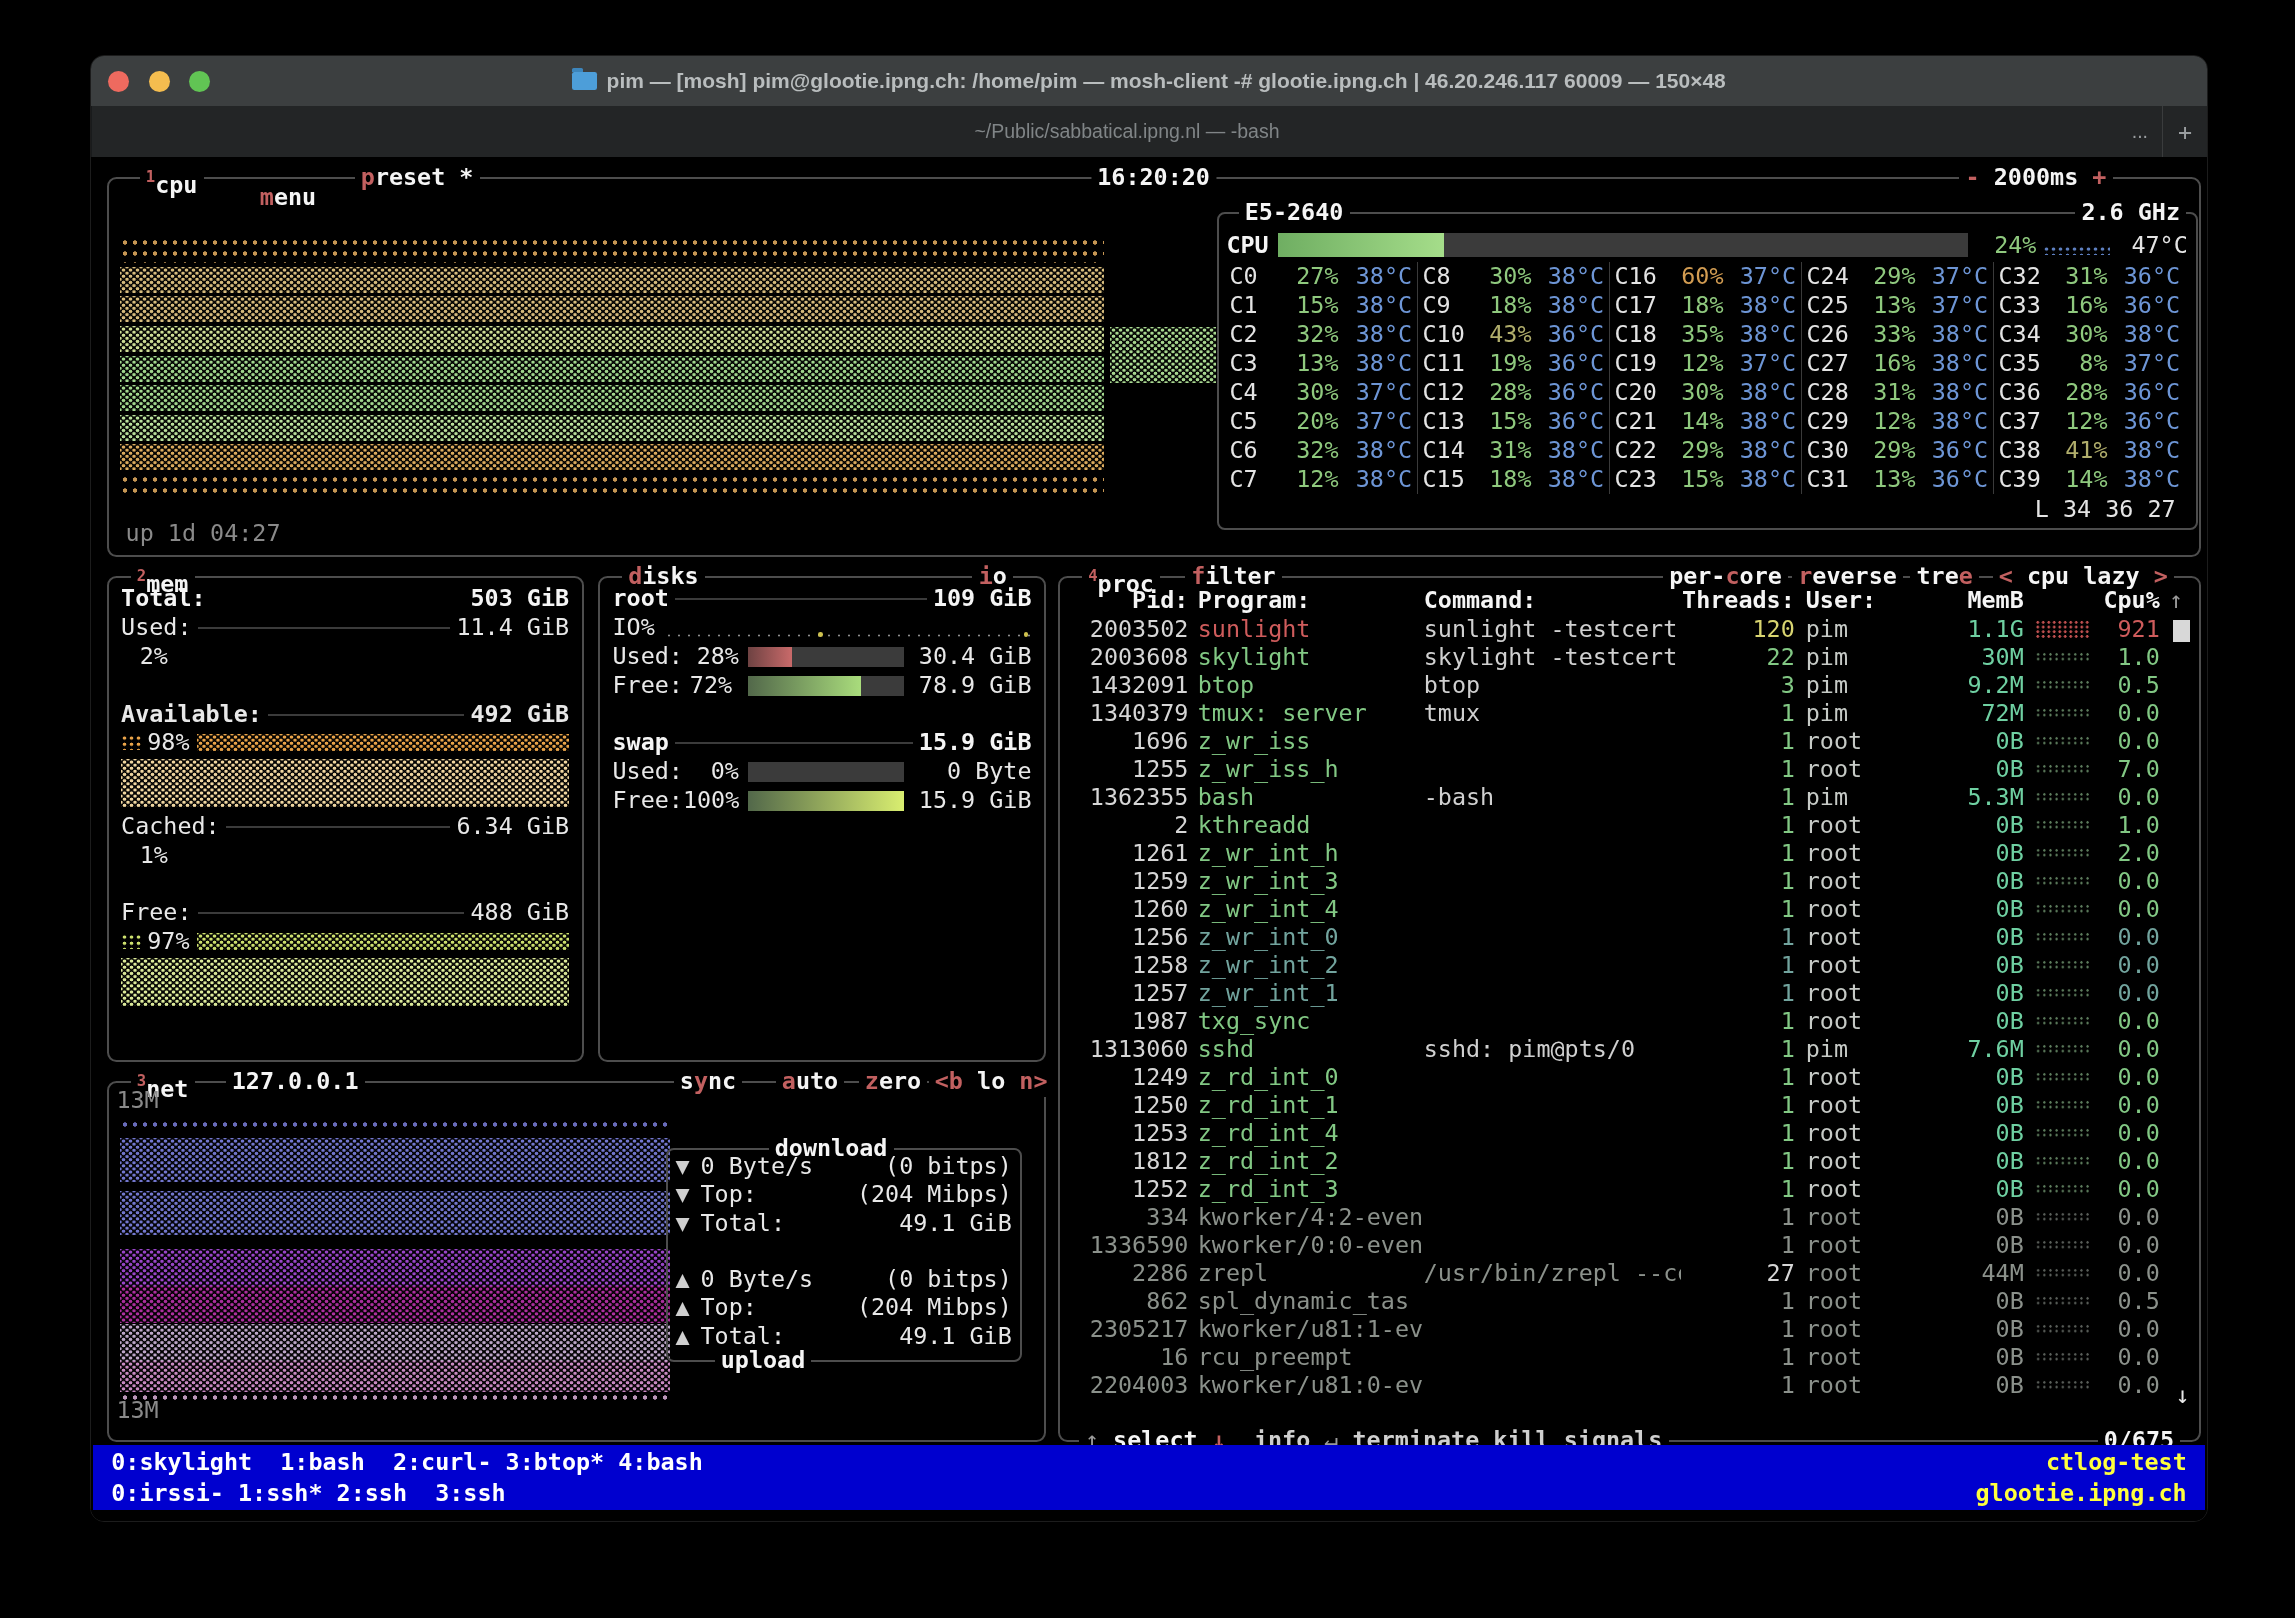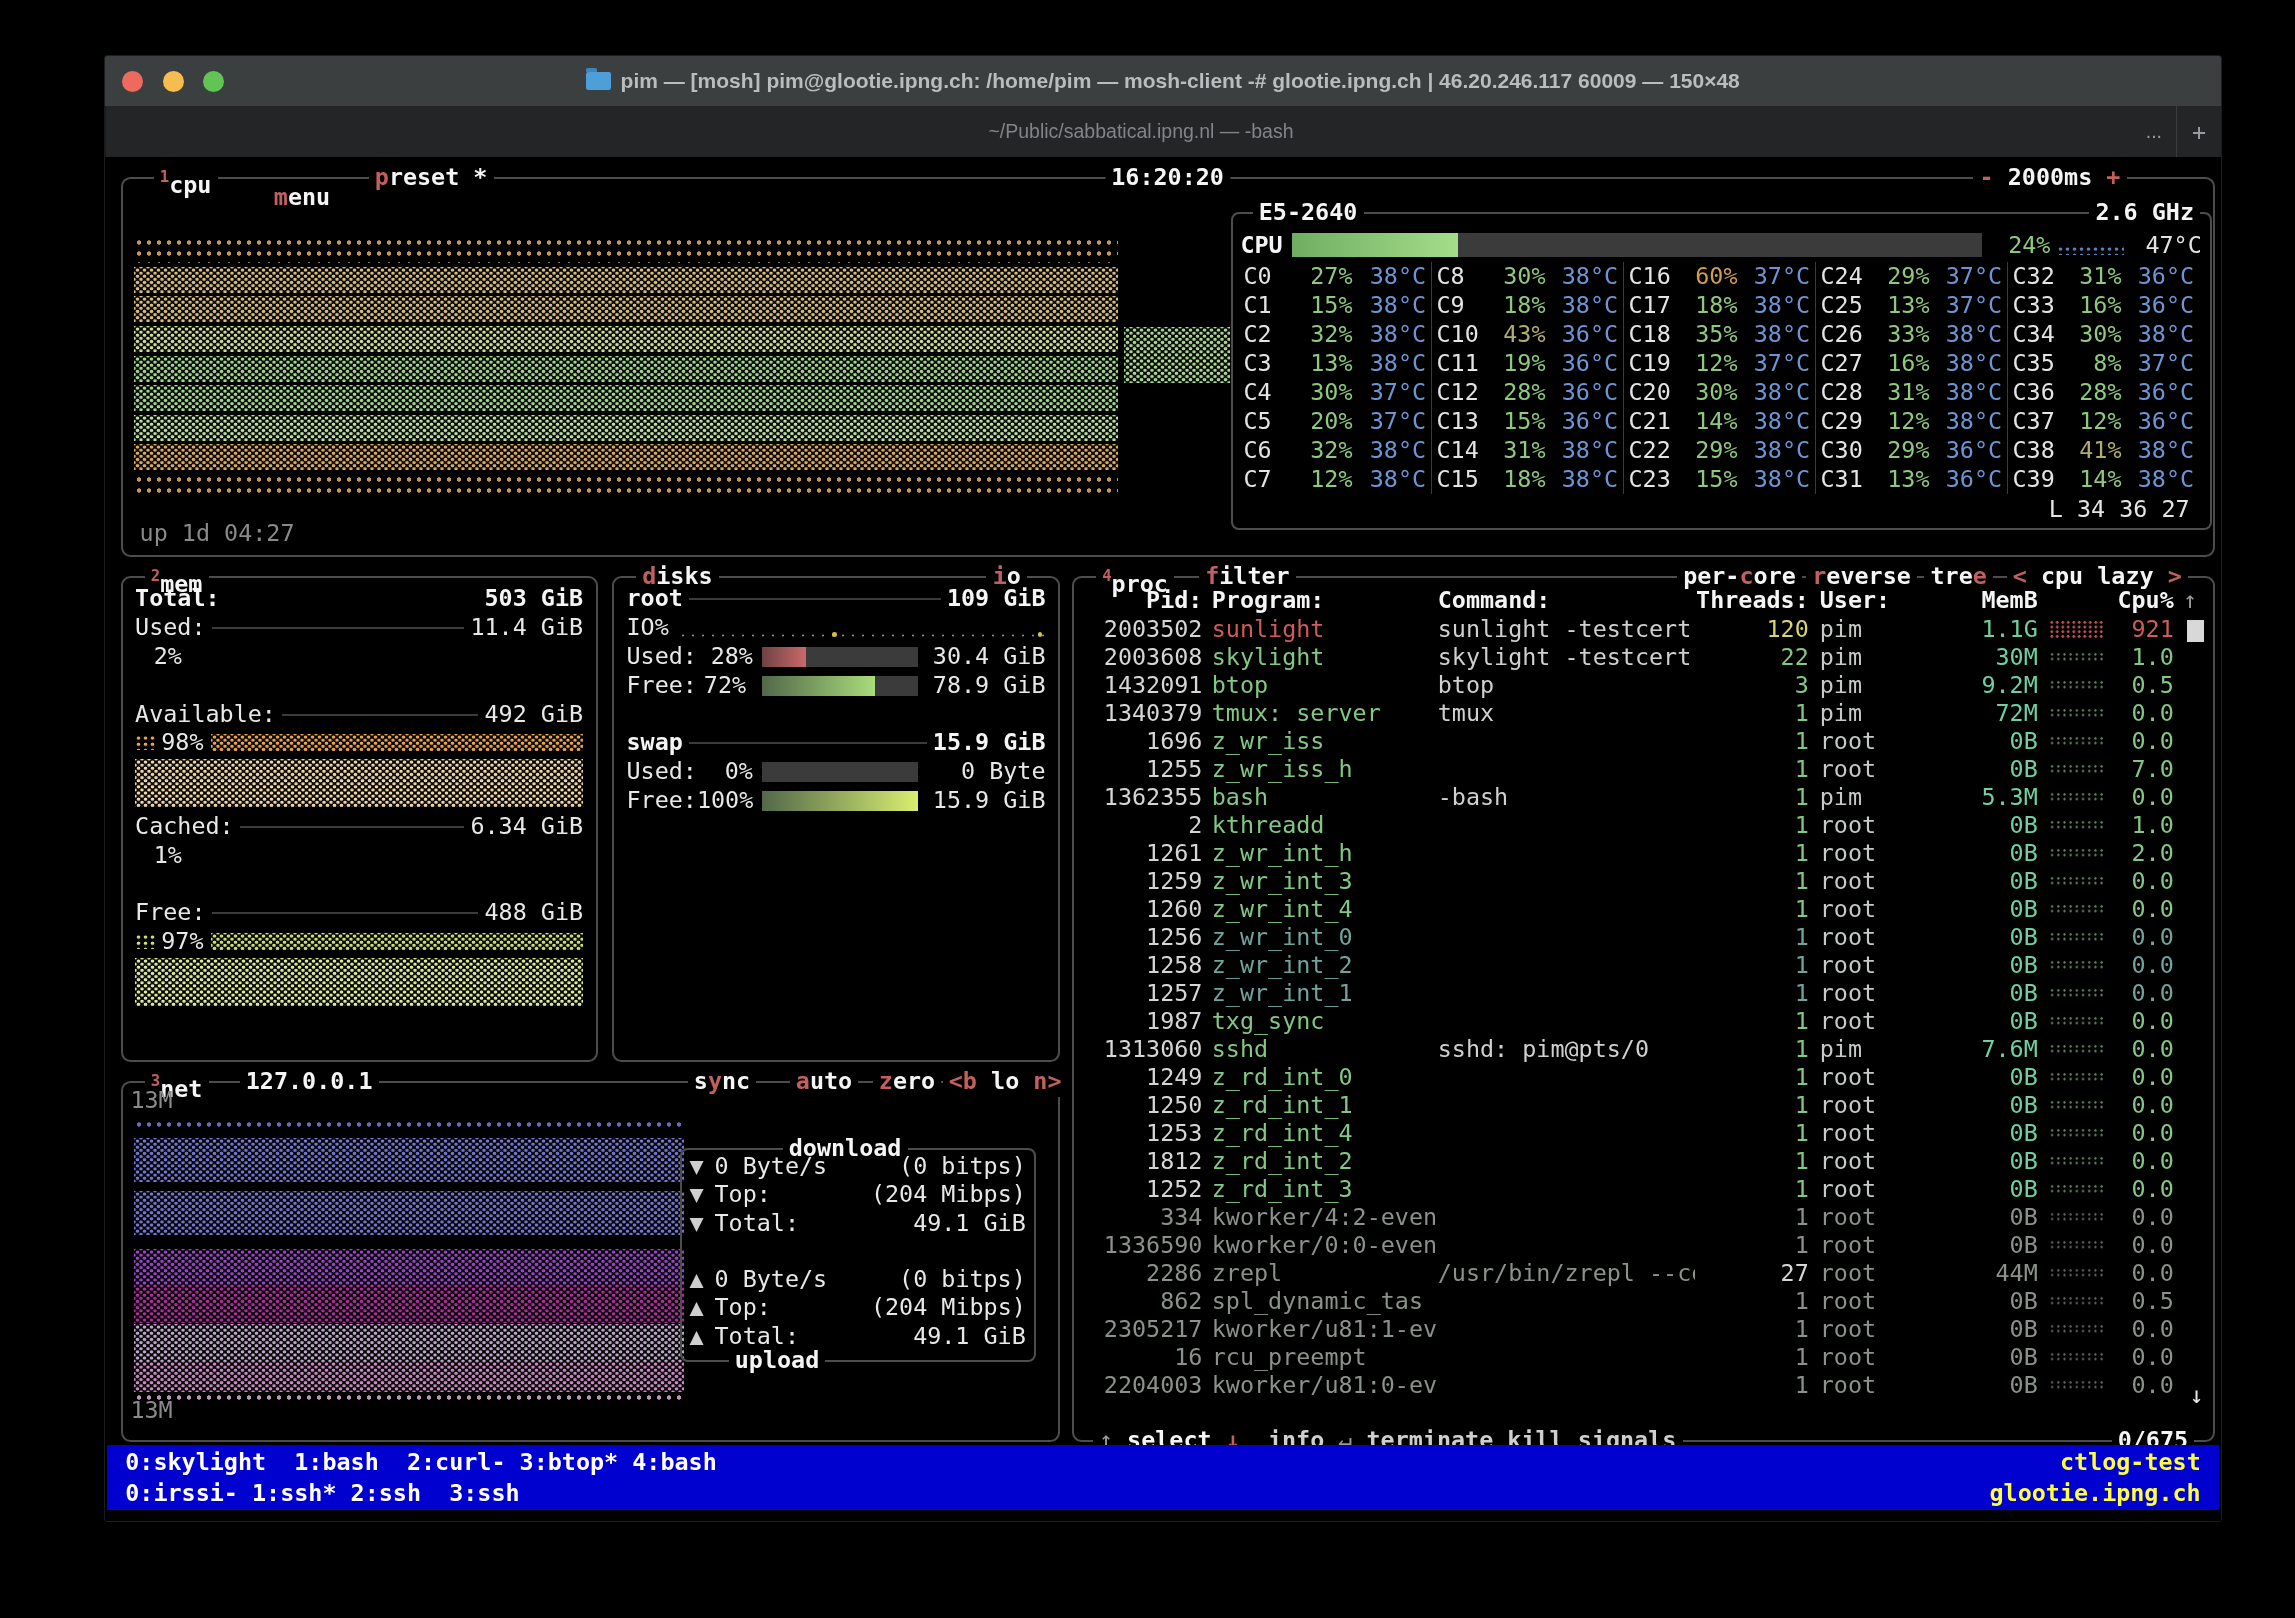--- a/index.html
+++ b/index.html
@@ -4,22 +4,22 @@
 <style>
   :root{
     --border:#4d4d4d; --red:#c26060; --brightred:#cf5c5c;
     --white:#e8e8e8; --bwhite:#f5f5f5; --dimtext:#9a9a9a; --dim:#8b918b;
     --green:#8fc97e; --blue:#6d95d5; --orange:#d29c52; --olive:#b1ae6c;
     --mint:#6fd0a2; --prog:#82c884; --teal:#72a49e; --yellow:#d8d470;
   }
   *{box-sizing:border-box; margin:0; padding:0;}
   body{width:2295px; height:1619px; background:#000; overflow:hidden; position:relative;
        font-family:"DejaVu Sans Mono", monospace;}
-  .window{position:absolute; left:104px; top:55px; width:2118px; height:1467px;
-          background:#000; border-radius:3px; overflow:hidden; border:0.8px solid #1c1c1c;}
+  .window{position:absolute; left:90px; top:55px; width:2118px; height:1467px;
+          background:#000; border-radius:14px; overflow:hidden; border:0.8px solid #1c1c1c;}
   .titlebar{position:absolute; left:0; top:0; right:0; height:50px; background:#3c3f40;
             display:flex; align-items:center; font-family:"Liberation Sans", sans-serif;}
   .lights{position:absolute; left:17px; top:0; height:50px; display:flex; align-items:center; gap:19.5px;}
   .light{width:21px; height:21px; border-radius:50%;}
   .l-red{background:#ee6a5f;} .l-yellow{background:#f5bd4f;} .l-green{background:#61c454;}
   .titletext{width:100%; text-align:center; color:#b9bdbe; font-size:21px; font-weight:bold;
              display:flex; align-items:center; justify-content:center; gap:9.4px;}
   .foldericon{display:inline-block; width:25px; height:18.7px; background:#4d9ed9; border-radius:2.3px; position:relative;}
   .foldericon::before{content:""; position:absolute; left:0; top:-3.9px; width:11px; height:4.7px; background:#3d85bb; border-radius:1.6px 1.6px 0 0;}
   .tabbar{position:absolute; left:0; top:50px; right:0; height:51px; background:#232526; display:flex;}
@@ -386,21 +386,21 @@
           </div>
         <span style="position:absolute; right:20px; bottom:4.7px; color:#e4e4e4;"><span>L</span> <span>34 36 27</span></span>
       </div>
     </div>
 
     <div class="box" style="left:15.6px; top:419px; width:477px; height:486px;">
       <span class="btl" style="left:22px;"><sup class="rn">2</sup><span class="b">mem</span></span>
       <div class="trow" style="top:6.2px;"><span class="b">Total:</span><span class="b" style="margin-left:auto;">503 GiB</span></div>
       <div class="trow" style="top:35px;"><span>Used:</span><span class="lead"></span><span>11.4 GiB</span></div>
       <div class="trow" style="top:64px; padding-left:18.7px;"><span>2%</span></div>
-      <div class="trow" style="top:122px;"><span>Available:</span><span class="lead"></span><span>492 GiB</span></div>
+      <div class="trow" style="top:122px;font-weight:bold;"><span>Available:</span><span class="lead"></span><span>492 GiB</span></div>
       <div class="trow" style="top:150px;"><span class="dotspan" style="--dc:#eaa449; margin-right:6.2px;"></span><span>98%</span><span class="dotfill" style="--dc:#eaa449;"></span></div>
       <div class="dotband" style="--dc:#f0d6a0; left:12.5px; right:12.5px; top:181px; height:48px;"></div>
       <div class="trow" style="top:234px;"><span>Cached:</span><span class="lead"></span><span>6.34 GiB</span></div>
       <div class="trow" style="top:263px; padding-left:18.7px;"><span>1%</span></div>
       <div class="trow" style="top:320px;"><span>Free:</span><span class="lead"></span><span>488 GiB</span></div>
       <div class="trow" style="top:349px;"><span class="dotspan" style="--dc:#cde06e; margin-right:6.2px;"></span><span>97%</span><span class="dotfill" style="--dc:#cde06e;"></span></div>
       <div class="dotband" style="--dc:#dcea9a; left:12.5px; right:12.5px; top:380px; height:48px;"></div>
     </div>
 
     <div class="box" style="left:507px; top:419px; width:448px; height:486px;">

